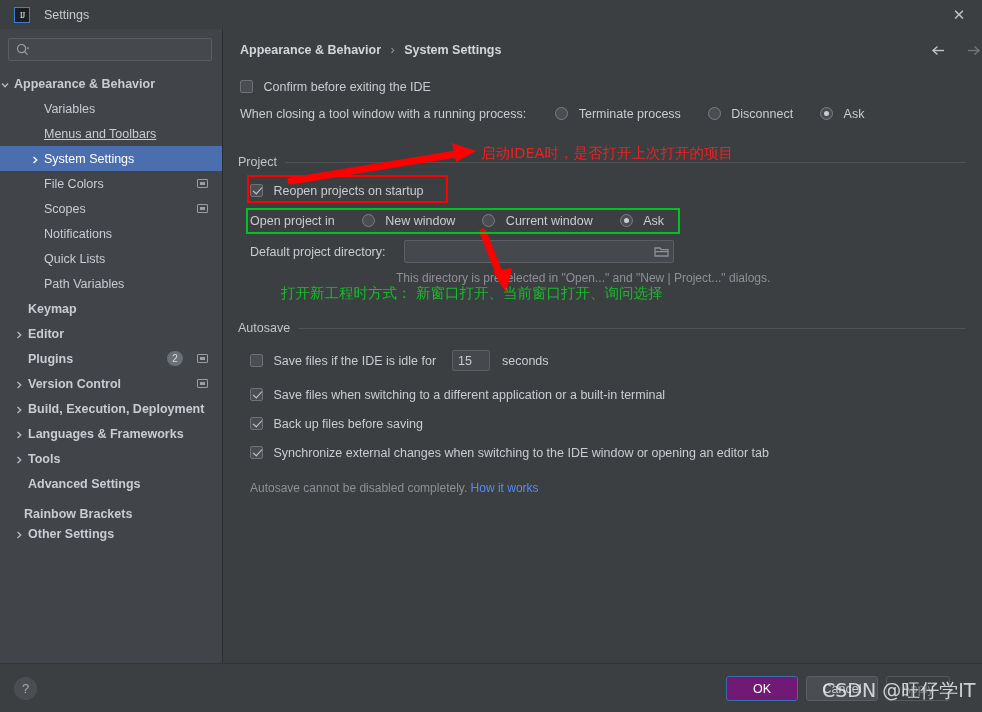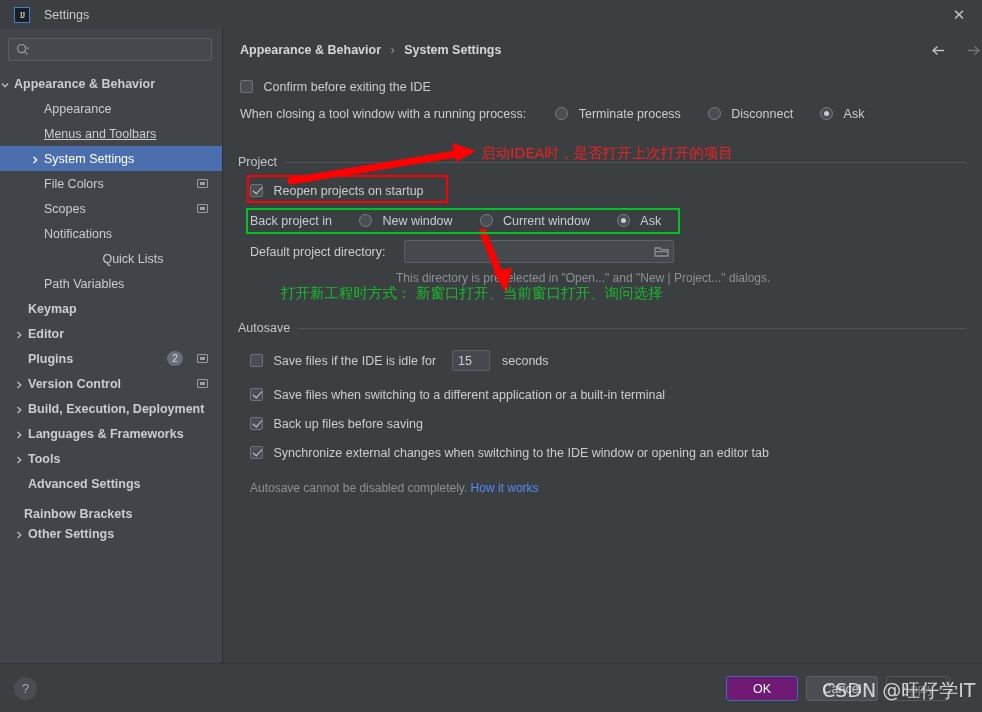--- a/index.html
+++ b/index.html
@@ -288,21 +288,21 @@
       </div>
     </div>
     <div class="tree" id="tree">
         <div class="tree-item bold" style="padding-left: 14px;">
           <span class="arrow" style="left: 0px;"><svg width="10" height="10" viewBox="0 0 10 10">
               <polyline points="2,3.5 5,6.8 8,3.5" fill="none" stroke="#b9bcc0" stroke-width="1.3"></polyline>
             </svg></span>
           <span class="label">Appearance &amp; Behavior</span>
         </div>
         <div class="tree-item" style="padding-left: 44px;">
-          <span class="label">Appearance</span>
+          <span class="label">Variables</span>
         </div>
         <div class="tree-item" style="padding-left: 44px; text-decoration: underline;">
           <span class="label">Menus and Toolbars</span>
         </div>
         <div class="tree-item selected" style="padding-left: 44px;">
           <span class="arrow" style="left: 30px;"><svg width="10" height="10" viewBox="0 0 10 10">
               <polyline points="3.5,2 6.8,5 3.5,8" fill="none" stroke="#ffffff" stroke-width="1.3"></polyline>
             </svg></span>
           <span class="label">System Settings</span>
         </div>
@@ -310,21 +310,21 @@
           <span class="label">File Colors</span>
           <span class="proj-icon"></span>
         </div>
         <div class="tree-item" style="padding-left: 44px;">
           <span class="label">Scopes</span>
           <span class="proj-icon"></span>
         </div>
         <div class="tree-item" style="padding-left: 44px;">
           <span class="label">Notifications</span>
         </div>
-        <div class="tree-item" style="padding-left: 44px; justify-content: center;">
+        <div class="tree-item" style="padding-left: 44px;">
           <span class="label">Quick Lists</span>
         </div>
         <div class="tree-item" style="padding-left: 44px;">
           <span class="label">Path Variables</span>
         </div>
         <div class="tree-item bold" style="padding-left: 28px;">
           <span class="label">Keymap</span>
         </div>
         <div class="tree-item bold" style="padding-left: 28px;">
           <span class="arrow" style="left: 14px;"><svg width="10" height="10" viewBox="0 0 10 10">
@@ -428,21 +428,21 @@
       <span>Project</span>
       <span class="gline"></span>
     </div>
 
     <div class="row" style="left:26px; top:155px;">
       <span class="cb checked"></span>
       <span class="lbl">Reopen projects on startup</span>
     </div>
 
     <div class="row" style="left:26px; top:185px;">
-      <span>Back project in</span>
+      <span>Open project in</span>
       <span style="display:inline-block; width:20px;"></span>
       <span>
         <span class="rb"></span>
         <span class="lbl">New window</span>
       </span>
       <span style="display:inline-block; width:20px;"></span>
       <span>
         <span class="rb"></span>
         <span class="lbl">Current window</span>
       </span>

